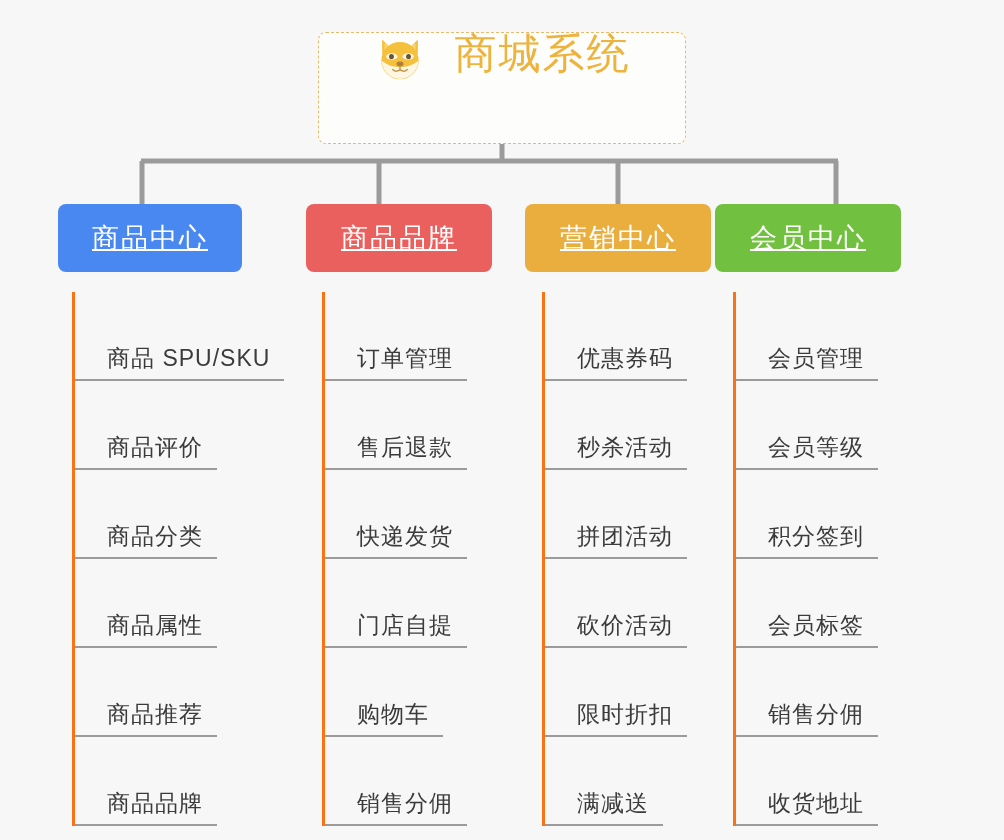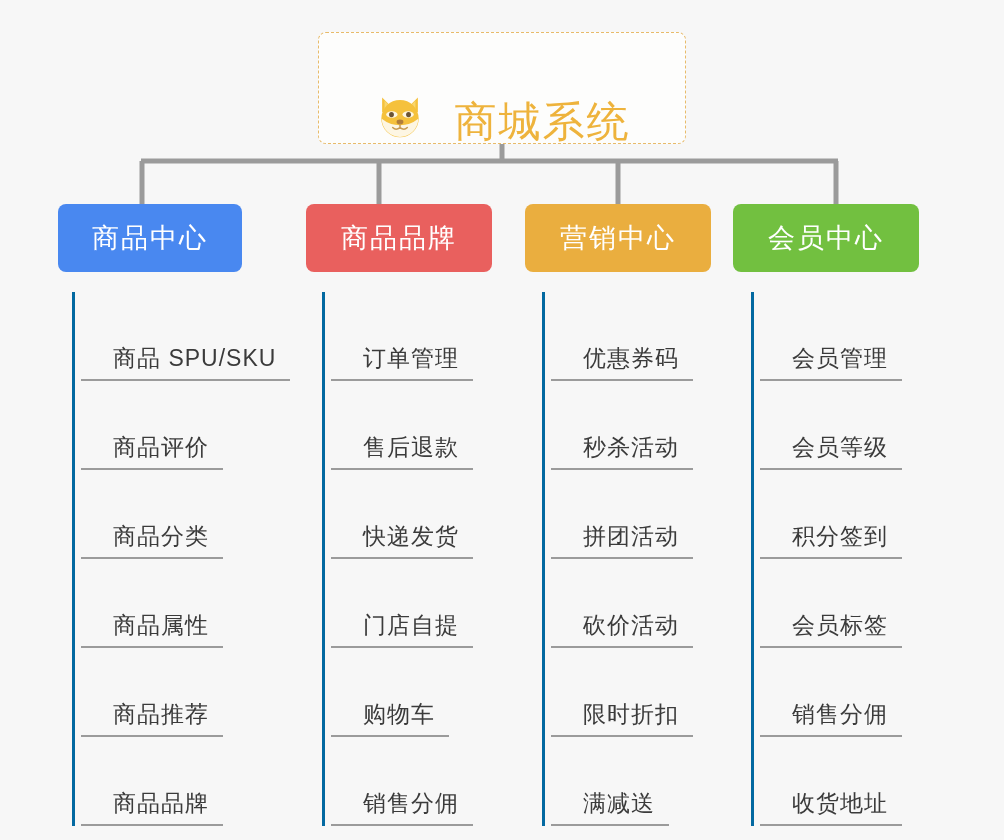--- a/index.html
+++ b/index.html
@@ -26,21 +26,21 @@
     justify-content: center;
   }
   #root-node {
     width: 368px;
     height: 112px;
     box-sizing: border-box;
     border: 1px dashed #e8bb6a;
     border-radius: 8px;
     background: #fdfdfc;
     display: flex;
-    align-items: flex-end;
+    align-items: flex-start;
     justify-content: center;
     gap: 29px;
   }
   #root-node .dog {
     width: 52px;
     height: 52px;
     flex: 0 0 auto;
     display: block;
   }
   #root-node .root-title {
@@ -76,26 +76,27 @@
   .branch-head {
     height: 68px;
     border-radius: 8px;
     display: flex;
     align-items: center;
     justify-content: center;
     color: #ffffff;
     font-size: 27px;
     letter-spacing: 2px;
     box-sizing: border-box;
+    text-decoration: underline;
   }
   .leaves {
     position: relative;
     margin-top: 20px;
-    padding-left: 24px;
-    border-left: 3px solid #0369a1;
+    padding-left: 18px;
+    border-left: 3px solid #f97316;
   }
   .leaf {
     height: 89px;
     display: flex;
     align-items: flex-end;
     box-sizing: border-box;
   }
   .leaf-label {
     display: inline-block;
     font-size: 23px;
@@ -207,21 +208,21 @@
           <span class="leaf-label">砍价活动</span>
         </div>
         <div class="leaf">
           <span class="leaf-label">限时折扣</span>
         </div>
         <div class="leaf">
           <span class="leaf-label">满减送</span>
         </div>
       </div>
     </div>
-    <div class="branch" style="position: absolute; left: 733px; top: 0px; width: 186px;">
+    <div class="branch" style="position: absolute; left: 715px; top: 0px; width: 186px;">
       <div class="branch-head" style="background: rgb(114, 192, 64); width: 186px;">会员中心</div>
       <div class="leaves" style="margin-left: 18px;">
         <div class="leaf">
           <span class="leaf-label">会员管理</span>
         </div>
         <div class="leaf">
           <span class="leaf-label">会员等级</span>
         </div>
         <div class="leaf">
           <span class="leaf-label">积分签到</span>

